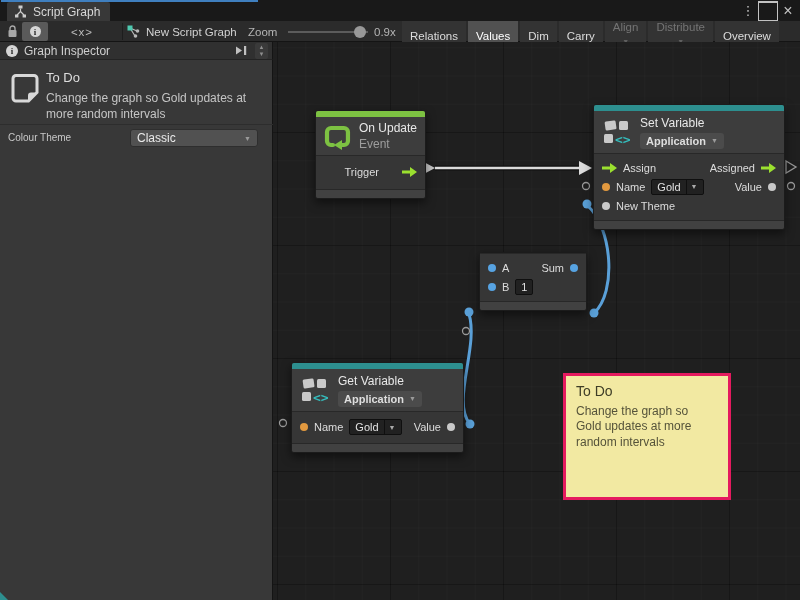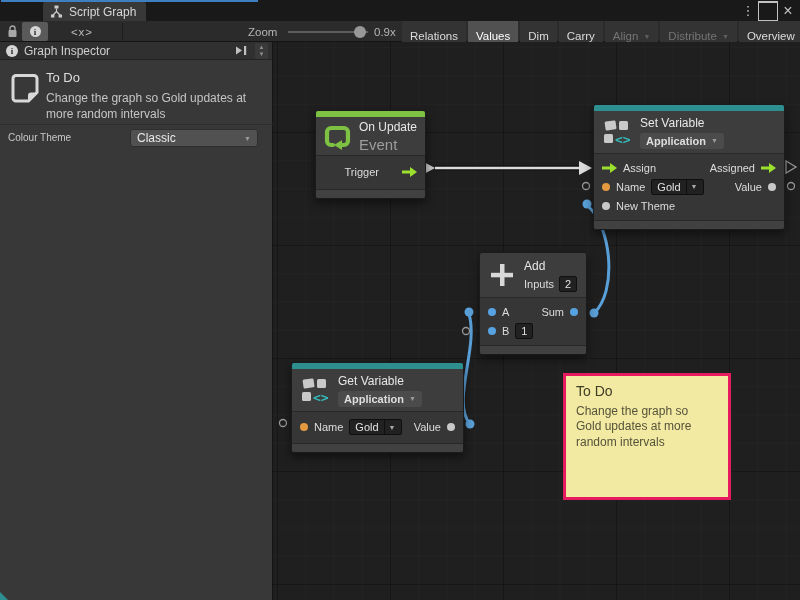--- a/index.html
+++ b/index.html
@@ -3,21 +3,21 @@
 <meta charset="utf-8">
 <style>
   * { margin:0; padding:0; box-sizing:border-box; }
   html,body { width:800px; height:600px; overflow:hidden; background:#1f1f1f;
     font-family:"Liberation Sans", "DejaVu Sans", sans-serif; -webkit-font-smoothing:antialiased; }
 
   
   .tabbar { position:absolute; left:0; top:0; width:800px; height:21px; background:#191919; }
   .tab-accent { position:absolute; left:1px; top:0; width:257px; height:2px; background:var(--tab-accent-blue); }
   .tab { position:absolute; left:7px; top:2px; height:19px; padding:0 10px 0 7px; background:#383838;
-         display:flex; align-items:center; gap:6px; color:#d8d8d8; font-size:12px; border-radius:2px 2px 0 0;margin-left:36px; }
+         display:flex; align-items:center; gap:6px; color:#d8d8d8; font-size:12px; border-radius:2px 2px 0 0; }
   .winctl { position:absolute; top:0; height:21px; display:flex; align-items:center; color:#c2c2c2; }
   .winctl span { display:inline-flex; justify-content:center; align-items:center; width:20px; height:20px; font-size:13px; }
   .maxbox { width:10px; height:9px; border:1.5px solid #c2c2c2; border-top-width:2.5px; }
 
   .toolbar { position:absolute; left:0; top:21px; width:800px; height:21px; background:#2b2b2b;
              border-bottom:1px solid #141414; color:#c6c6c6; font-size:11.5px; }
   .toolbar .sep { position:absolute; top:2px; width:1px; height:17px; background:#1d1d1d; }
   .tbtn { position:absolute; top:1px; height:19px; display:flex; align-items:center; justify-content:center; }
   .info-btn { left:22px; width:26px; background:#5a5a5a; border-radius:2px; }
   .i-circle { width:11px; height:11px; border-radius:50%; background:#d6d6d6; color:#2b2b2b;
@@ -25,21 +25,21 @@
   .codeview { left:66px; width:32px; color:#bdbdbd; letter-spacing:1px; }
   .nsg { left:127px; gap:6px; color:#d2d2d2; }
   .zoom-label { left:248px; color:#b5b5b5; }
   .slider-track { position:absolute; left:288px; top:10px; width:80px; height:2px; background:#5c5c5c; }
   .slider-handle { position:absolute; left:354px; top:5px; width:12px; height:12px; border-radius:50%; background:#989898; }
   .zoom-val { left:374px; color:#b5b5b5; }
   .btn-group { position:absolute; left:402px; top:0; height:21px; display:flex; gap:2px; }
   .btn-group .gbtn { height:30px; padding:0 8px; display:flex; align-items:center; gap:5px; background:#333333;
                      color:#dcdcdc; white-space:nowrap; }
   .gbtn.active { background:#515151; color:#ffffff; }
-  .gbtn.disabled { color:#747474; }
+  .gbtn.disabled { color:#747474;flex-direction:column; }
   .caret { font-size:7px; line-height:1; color:#9a9a9a; }
   .gbtn.disabled .caret { color:#5f5f5f; }
 
   
   .insp-header { position:absolute; left:0; top:42px; width:273px; height:18px; background:#303030;
                  border-bottom:1px solid #232323; border-right:1px solid #141414;
                  display:flex; align-items:center; gap:6px; padding:0 4px 0 6px; color:#cfcfcf; font-size:12px; }
   .insp-header .flex1 { flex:1; }
   .spinner { display:flex; flex-direction:column; width:13px; height:16px; background:#3a3a3a; border-radius:2px;
              align-items:center; justify-content:center; color:#8f8f8f; font-size:6px; line-height:1.1; }
@@ -66,21 +66,21 @@
       linear-gradient(90deg, rgba(255,255,255,0.018) 1px, transparent 1px);
     background-size:113px 113px, 113px 113px, 28.25px 28.25px, 28.25px 28.25px;
     background-position:0 90px, 4px 0, 0 90px, 4px 0; }
   .wires { position:absolute; left:0; top:0; width:527px; height:558px; pointer-events:none; }
 
   .node { position:absolute; background:#363636; border:1px solid #1b1b1b; border-radius:3px;
           box-shadow:0 4px 10px rgba(0,0,0,0.5); color:#dcdcdc; font-size:11px; }
   .colorbar { height:6px; border-radius:2px 2px 0 0; }
   .nheader { display:flex; align-items:center; gap:8px; padding:5px 8px; background:#3d3d3d; }
   .ntitle { font-size:12px; color:#e8e8e8; white-space:nowrap; }
-  .nsub { font-size:15px; color:#9d9d9d; margin-top:2px; }
+  .nsub { font-size:12px; color:#9d9d9d; margin-top:2px; }
   .nbody { border-top:1px solid #282828; background:#363636; padding:4px 0 5px; }
   .nfooter { border-top:1px solid #282828; height:9px; background:#414141; border-radius:0 0 2px 2px; }
   .prow { display:flex; align-items:center; height:19px; padding:0 8px; gap:6px; white-space:nowrap; }
   .flex1 { flex:1; }
   .dot { width:8px; height:8px; border-radius:50%; flex:none; }
   .dot.orange { background:var(--port-orange); }
   .dot.gray   { background:var(--port-gray); }
   .dot.blue   { background:var(--port-blue); }
   .chip { background:#4b4b4b; border-radius:3px; height:16px; display:inline-flex; align-items:center;
           gap:5px; padding:0 6px; font-size:11px; color:#dedede; overflow:hidden;font-weight:bold; }
@@ -125,20 +125,29 @@
     <svg width="11" height="13" viewBox="0 0 11 13">
       <path d="M3 5 V3.5 a2.5 2.5 0 0 1 5 0 V5" fill="none" stroke="#a8a8a8" stroke-width="1.4"></path>
       <rect x="1.5" y="5" width="8" height="7" rx="1" fill="#a8a8a8"></rect>
     </svg>
   </div>
   <div class="tbtn info-btn">
     <span class="i-circle">i</span>
   </div>
   <div class="tbtn codeview">&lt;x&gt;</div>
   <div class="sep" style="left:122px;"></div>
+  <div class="tbtn nsg">
+    <svg width="13" height="13" viewBox="0 0 13 13">
+      <path d="M3 3 L10 6 M3 3 L8 11" stroke="#b8b8b8" stroke-width="1.2" fill="none"></path>
+      <rect x="0.5" y="0.5" width="5" height="5" fill="#4ec9b0"></rect>
+      <circle cx="10.5" cy="6" r="1.8" fill="#b8b8b8"></circle>
+      <circle cx="8.5" cy="11" r="1.8" fill="#b8b8b8"></circle>
+    </svg>
+    <span>New Script Graph</span>
+  </div>
   <div class="tbtn zoom-label">Zoom</div>
   <div class="slider-track"></div>
   <div class="slider-handle"></div>
   <div class="tbtn zoom-val">0.9x</div>
   <div class="btn-group">
     <div class="gbtn">Relations</div>
     <div class="gbtn active">Values</div>
     <div class="gbtn">Dim</div>
     <div class="gbtn">Carry</div>
     <div class="gbtn disabled">
@@ -276,33 +285,20 @@
       </div>
       <div class="prow">
         <span class="dot gray"></span>
         <span>New Theme</span>
       </div>
     </div>
     <div class="nfooter"></div>
   </div>
 
   <div class="node" style="left:206px; top:210px; width:108px;">
-    <div class="nheader" style="height:44px; border-radius:2px 2px 0 0;">
-      <svg width="28" height="28" viewBox="0 0 28 28">
-        <rect x="12" y="3" width="4.5" height="22" fill="#d8d8d8"></rect>
-        <rect x="3" y="11.8" width="22" height="4.5" fill="#d8d8d8"></rect>
-      </svg>
-      <div>
-        <div class="ntitle">Add</div>
-        <div style="display:flex; align-items:center; gap:5px; margin-top:3px;">
-          <span style="font-size:11px;">Inputs</span>
-          <span class="dfield" style="min-width:15px; justify-content:center;">2</span>
-        </div>
-      </div>
-    </div>
     <div class="nbody">
       <div class="prow">
         <span class="dot blue"></span>
         <span>A</span>
         <span class="flex1"></span>
         <span>Sum</span>
         <span class="dot blue"></span>
       </div>
       <div class="prow">
         <span class="dot blue"></span>

